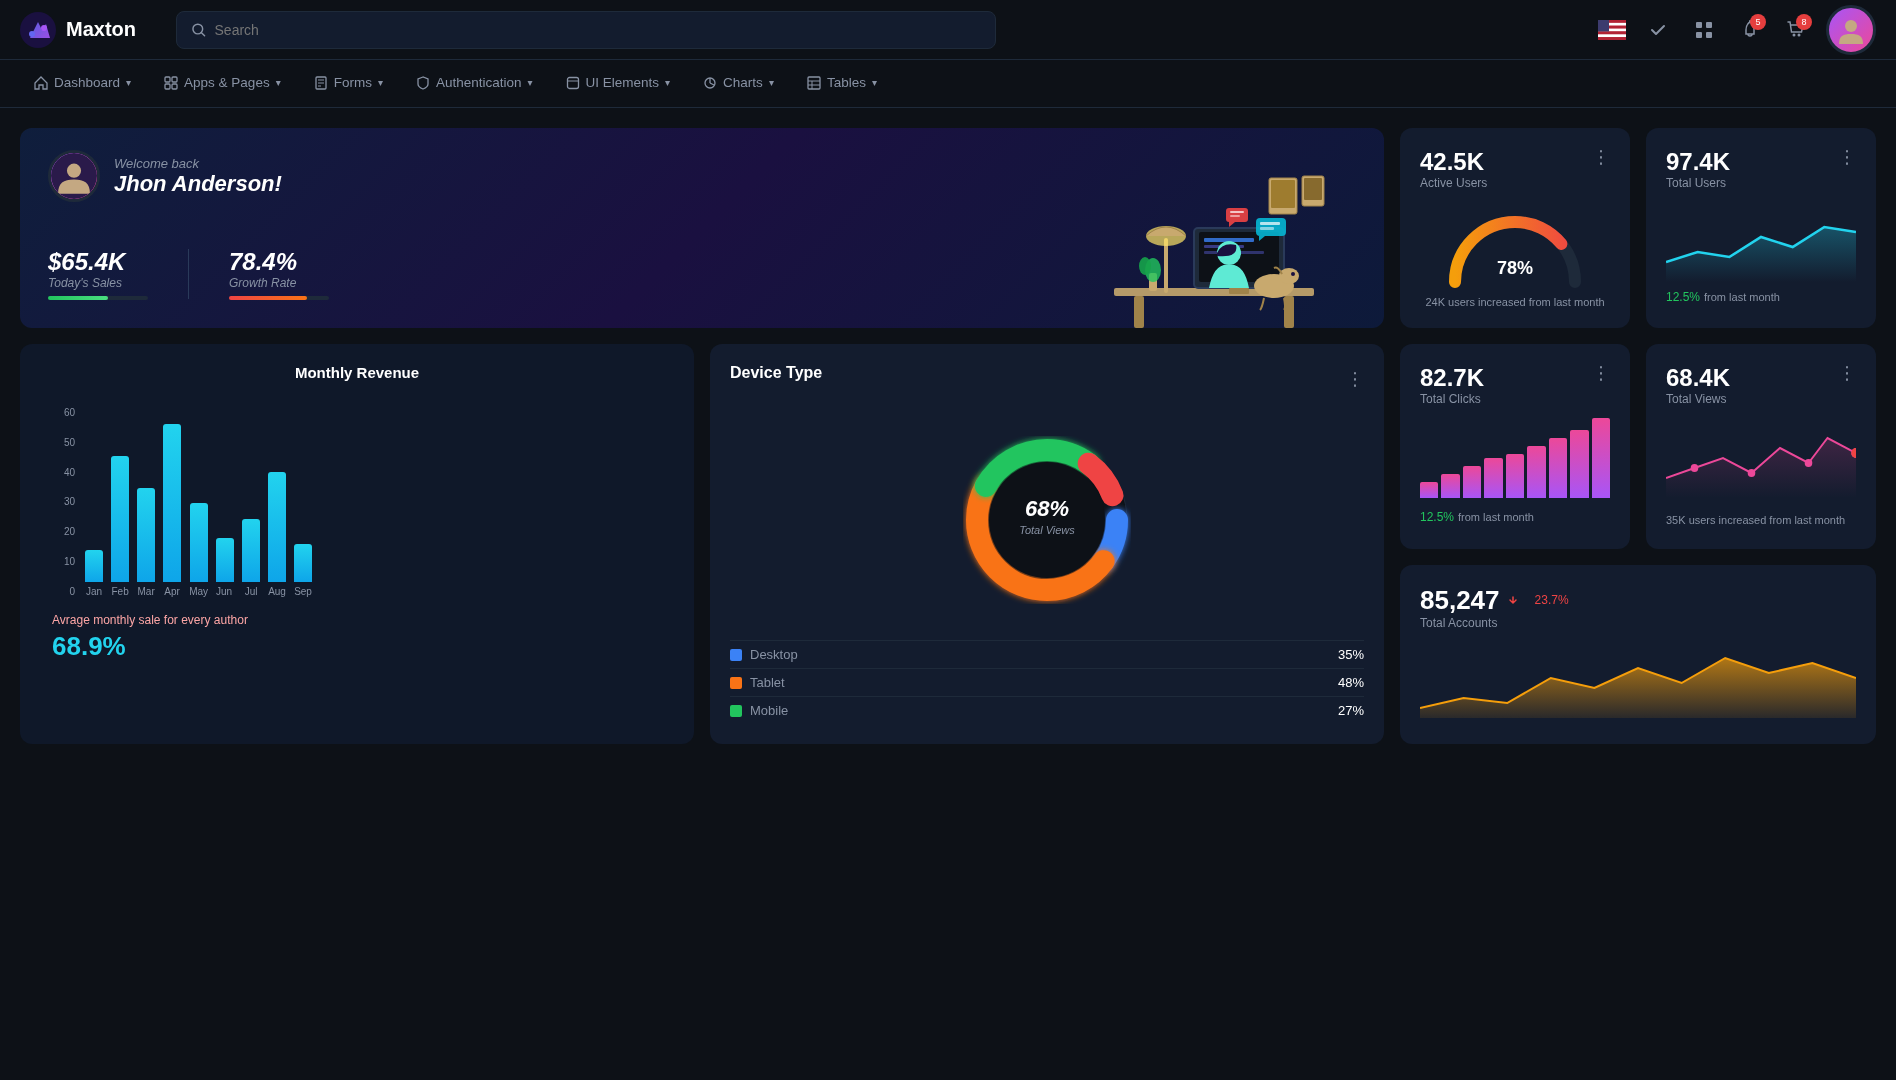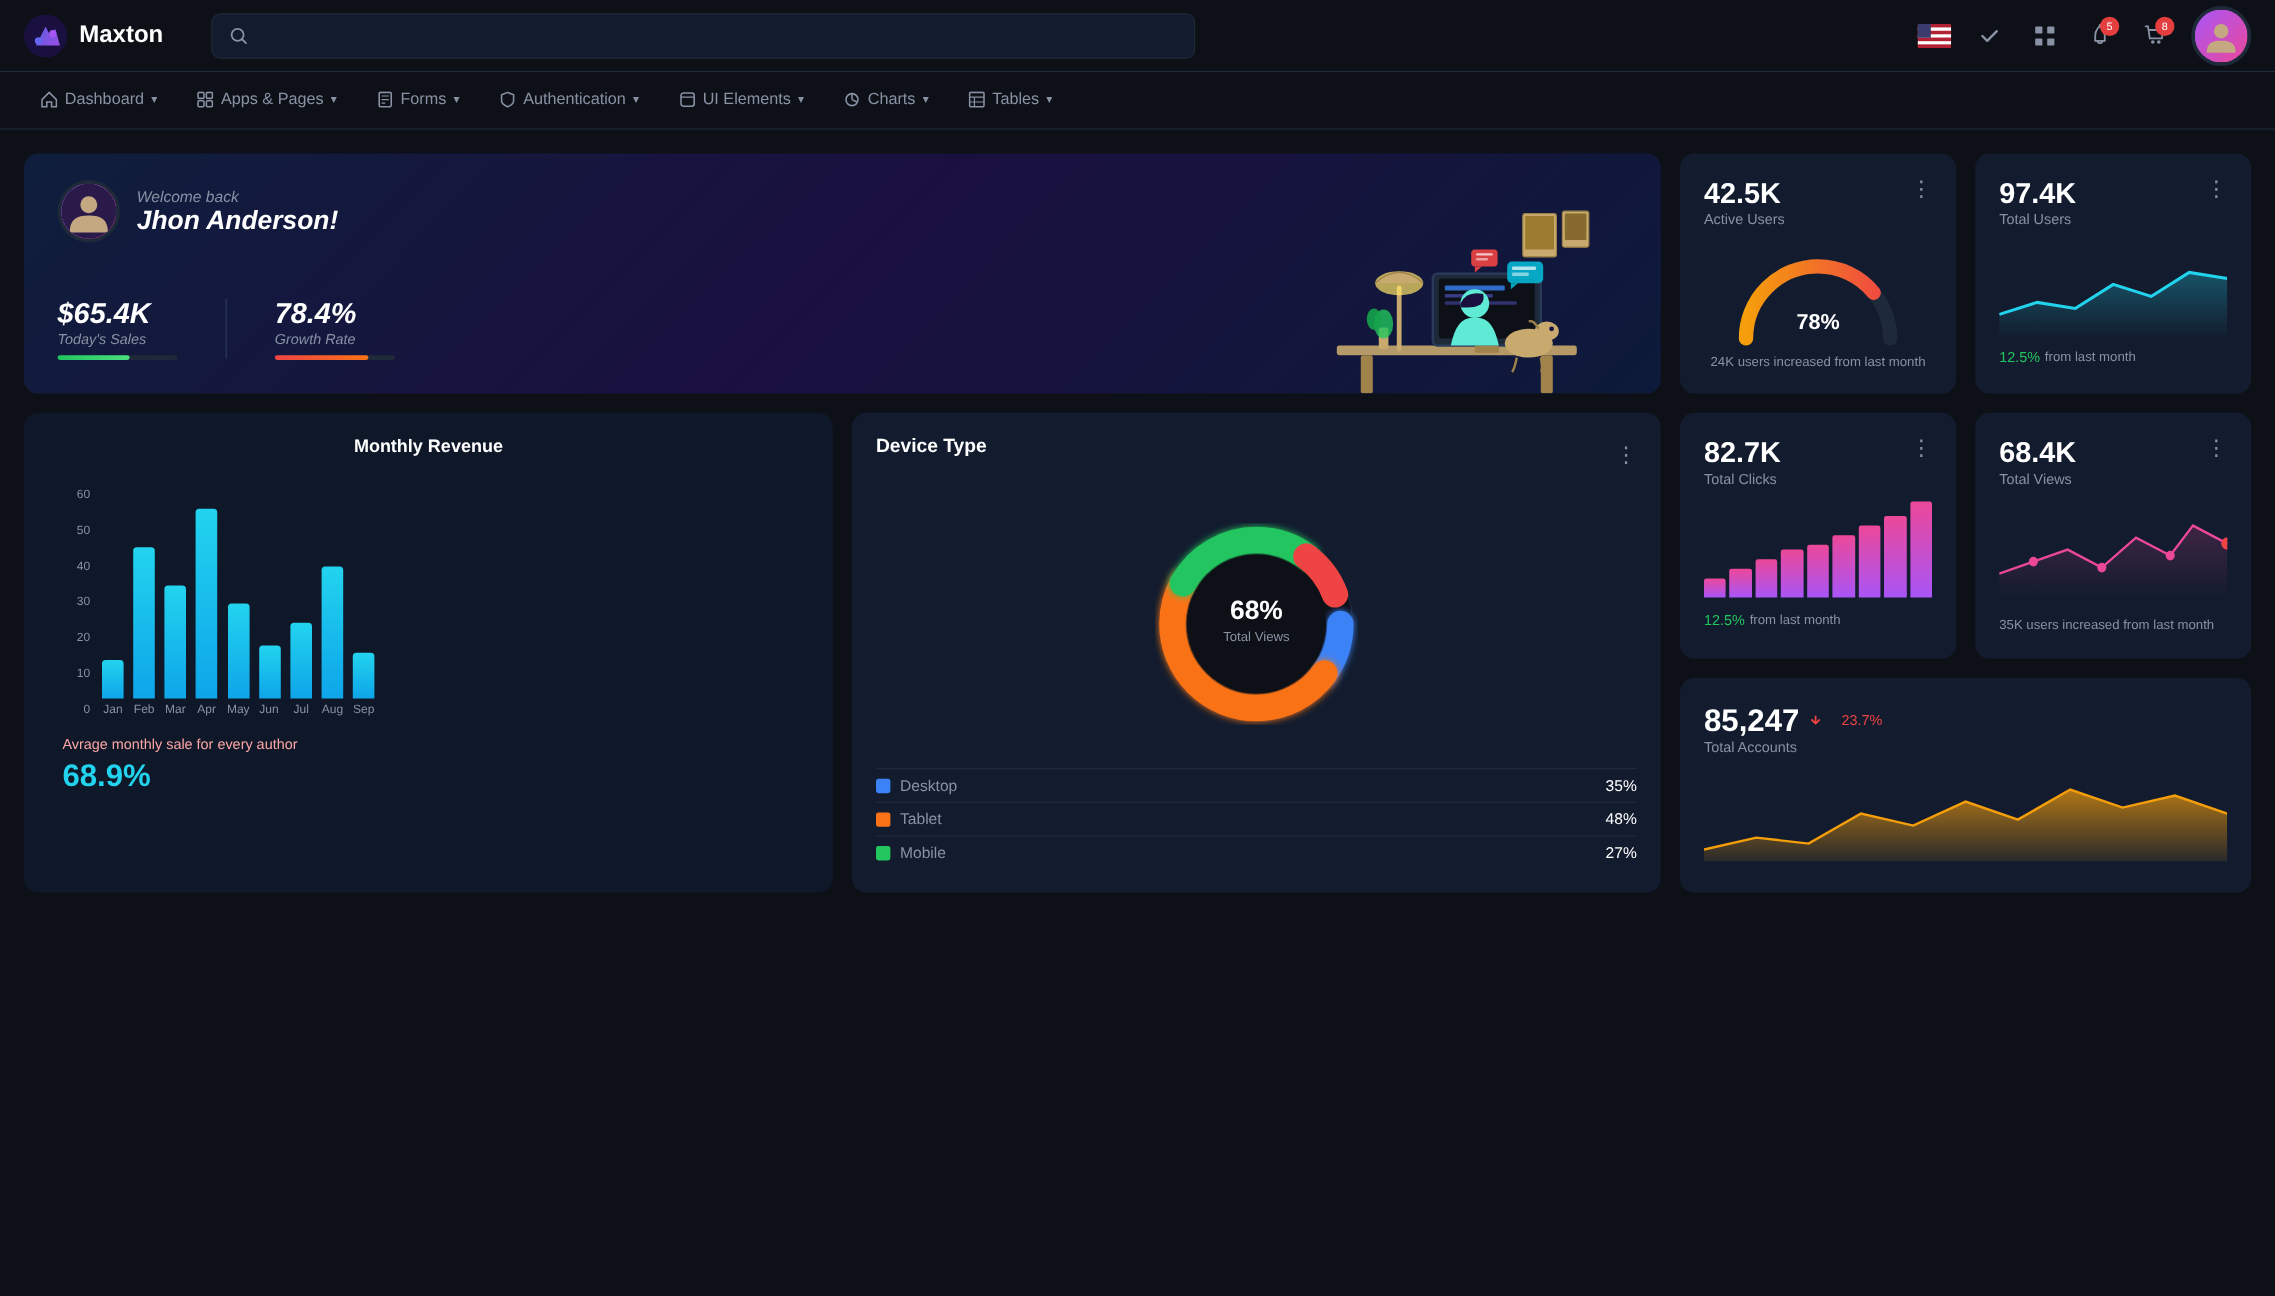--- a/index.html
+++ b/index.html
@@ -39,21 +39,21 @@
 
     
     .device-card { grid-column: 2 / 3; background: #131c2e; border-radius: 12px; padding: 20px; }
     .device-title { font-size: 16px; font-weight: 600; color: #fff; margin-bottom: 12px; }
     .device-header { display: flex; justify-content: space-between; align-items: center; margin-bottom: 16px; }
 
     
     .click-card { background: #131c2e; border-radius: 12px; padding: 20px; }
 
     
-    .donut-wrapper { display: flex; justify-content: center; align-items: flex-start; position: relative; margin: 10px 0; }
+    .donut-wrapper { display: flex; justify-content: center; align-items: flex-start; position: relative; margin: 10px 0; font-style: italic; }
 
     
     .legend-row { display: flex; justify-content: space-between; align-items: center; padding: 6px 0; border-top: 1px solid #1e2a3a; }
     .legend-dot { width: 12px; height: 12px; border-radius: 2px; }
     .legend-label { font-size: 13px; color: #8892a4; flex: 1; margin-left: 8px; }
     .legend-pct { font-size: 13px; color: #fff; }
 
     
     .spark-line { width: 100%; height: 80px; }
 
@@ -93,20 +93,21 @@
       </defs>
     </svg>
     <span>Maxton</span>
   </div>
 
   <div class="search-bar">
     <svg width="16" height="16" viewBox="0 0 16 16" fill="none">
       <circle cx="7" cy="7" r="5" stroke="#8892a4" stroke-width="1.5"></circle>
       <line x1="10.5" y1="10.5" x2="14" y2="14" stroke="#8892a4" stroke-width="1.5" stroke-linecap="round"></line>
     </svg>
+    <input type="text" placeholder="Search" style="">
   </div>
 
   <div class="header-right">
 
     <div class="hdr-icon">
       <svg width="28" height="20" viewBox="0 0 28 20">
         <rect width="28" height="20" rx="2" fill="#B22234"></rect>
         <rect y="0" width="28" height="2.86" fill="#B22234"></rect>
         <rect y="2.86" width="28" height="2.86" fill="#fff"></rect>
         <rect y="5.72" width="28" height="2.86" fill="#B22234"></rect>

